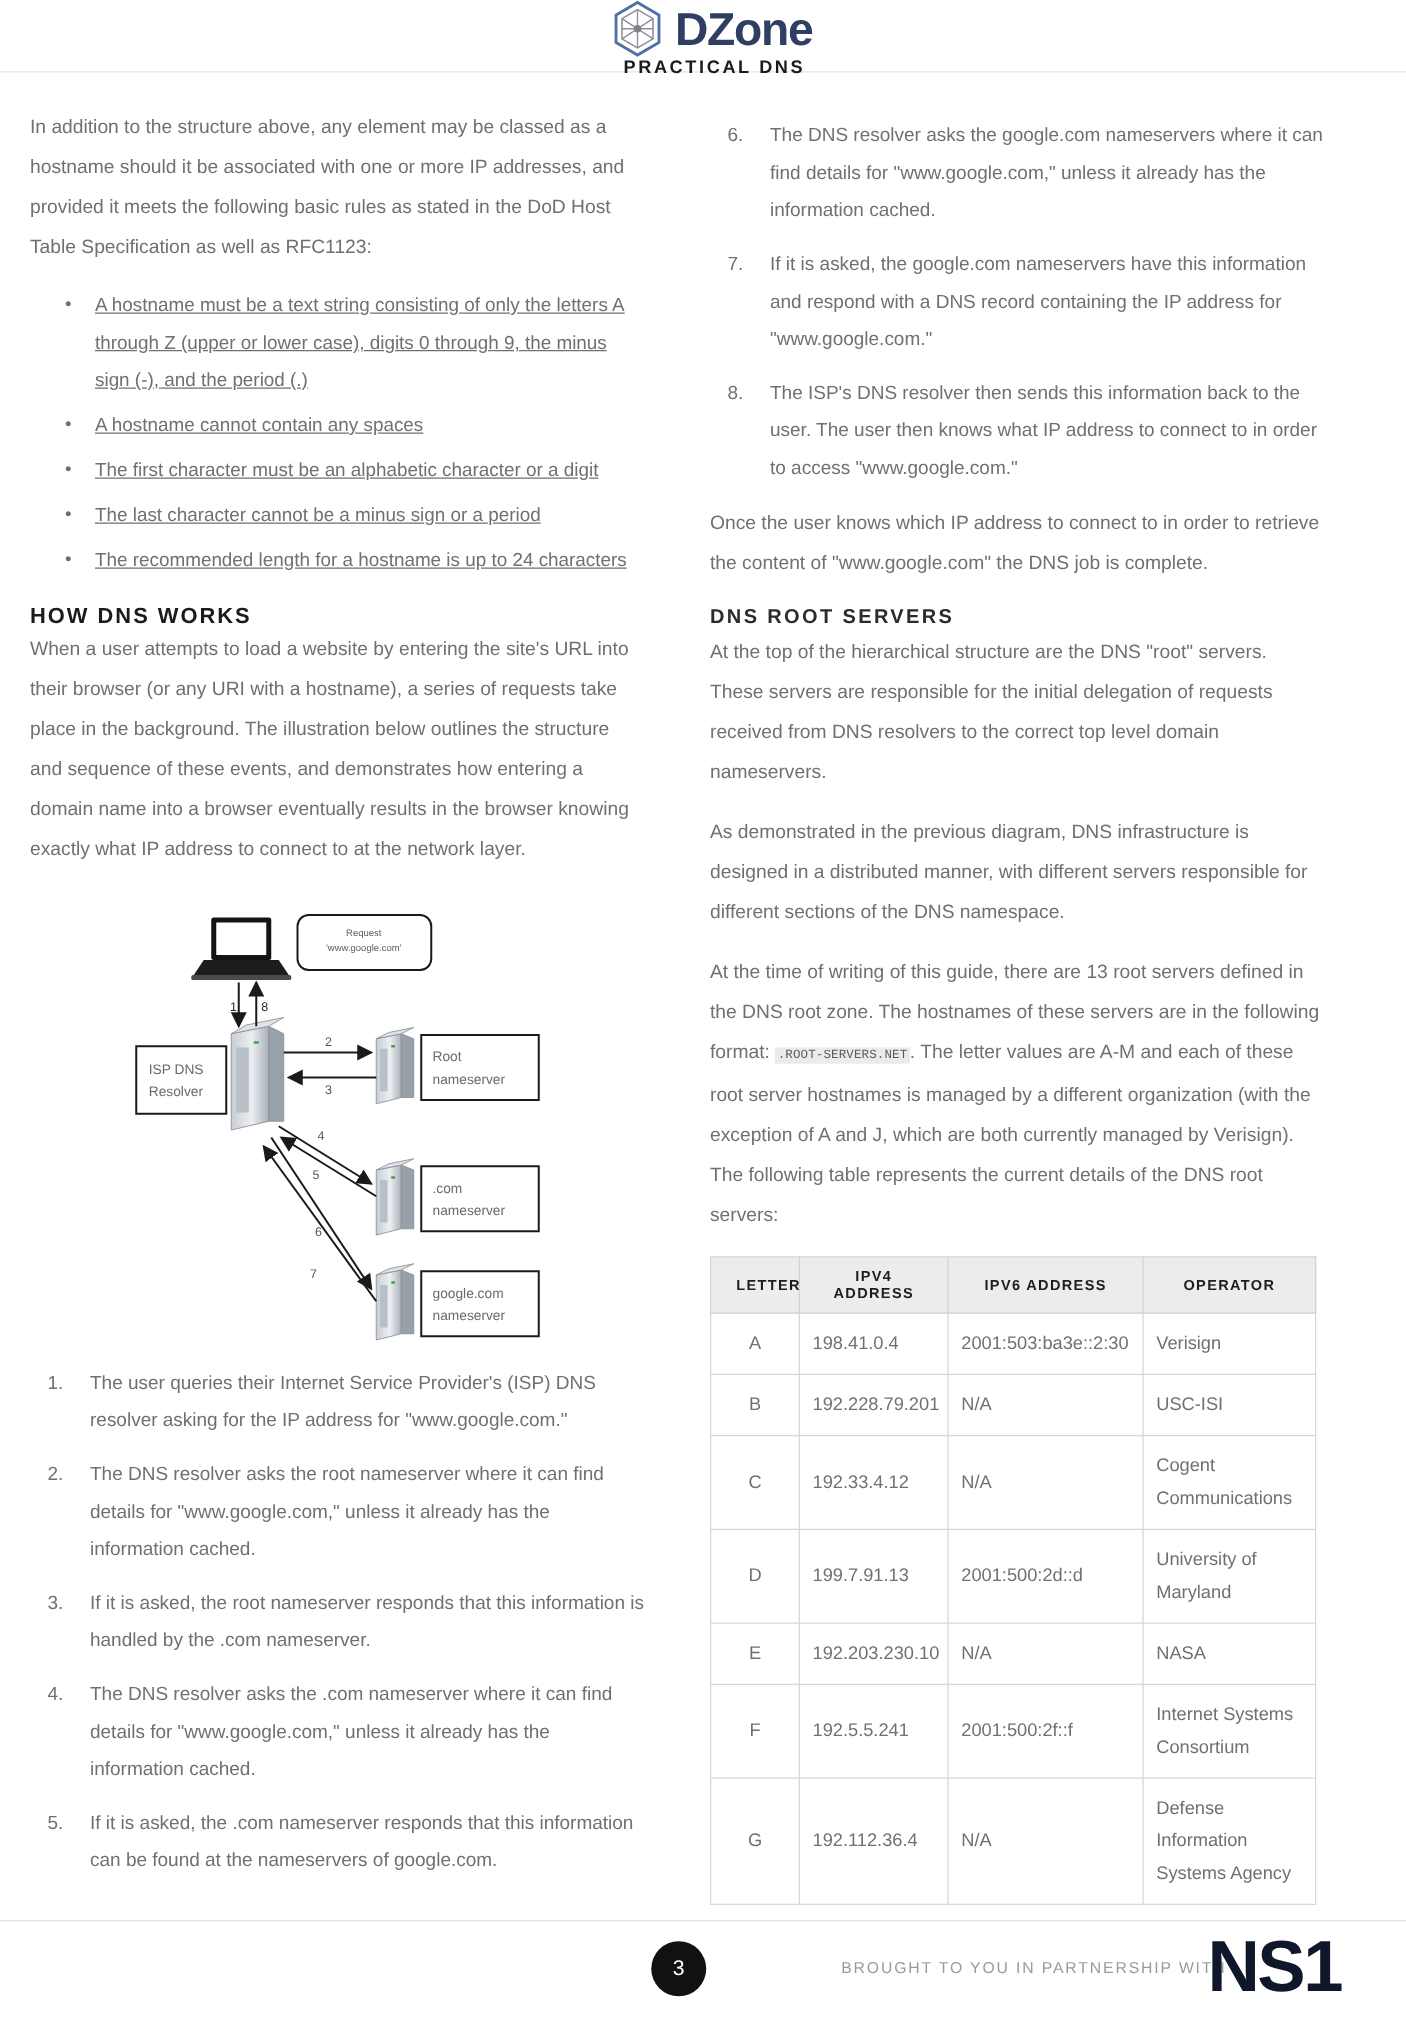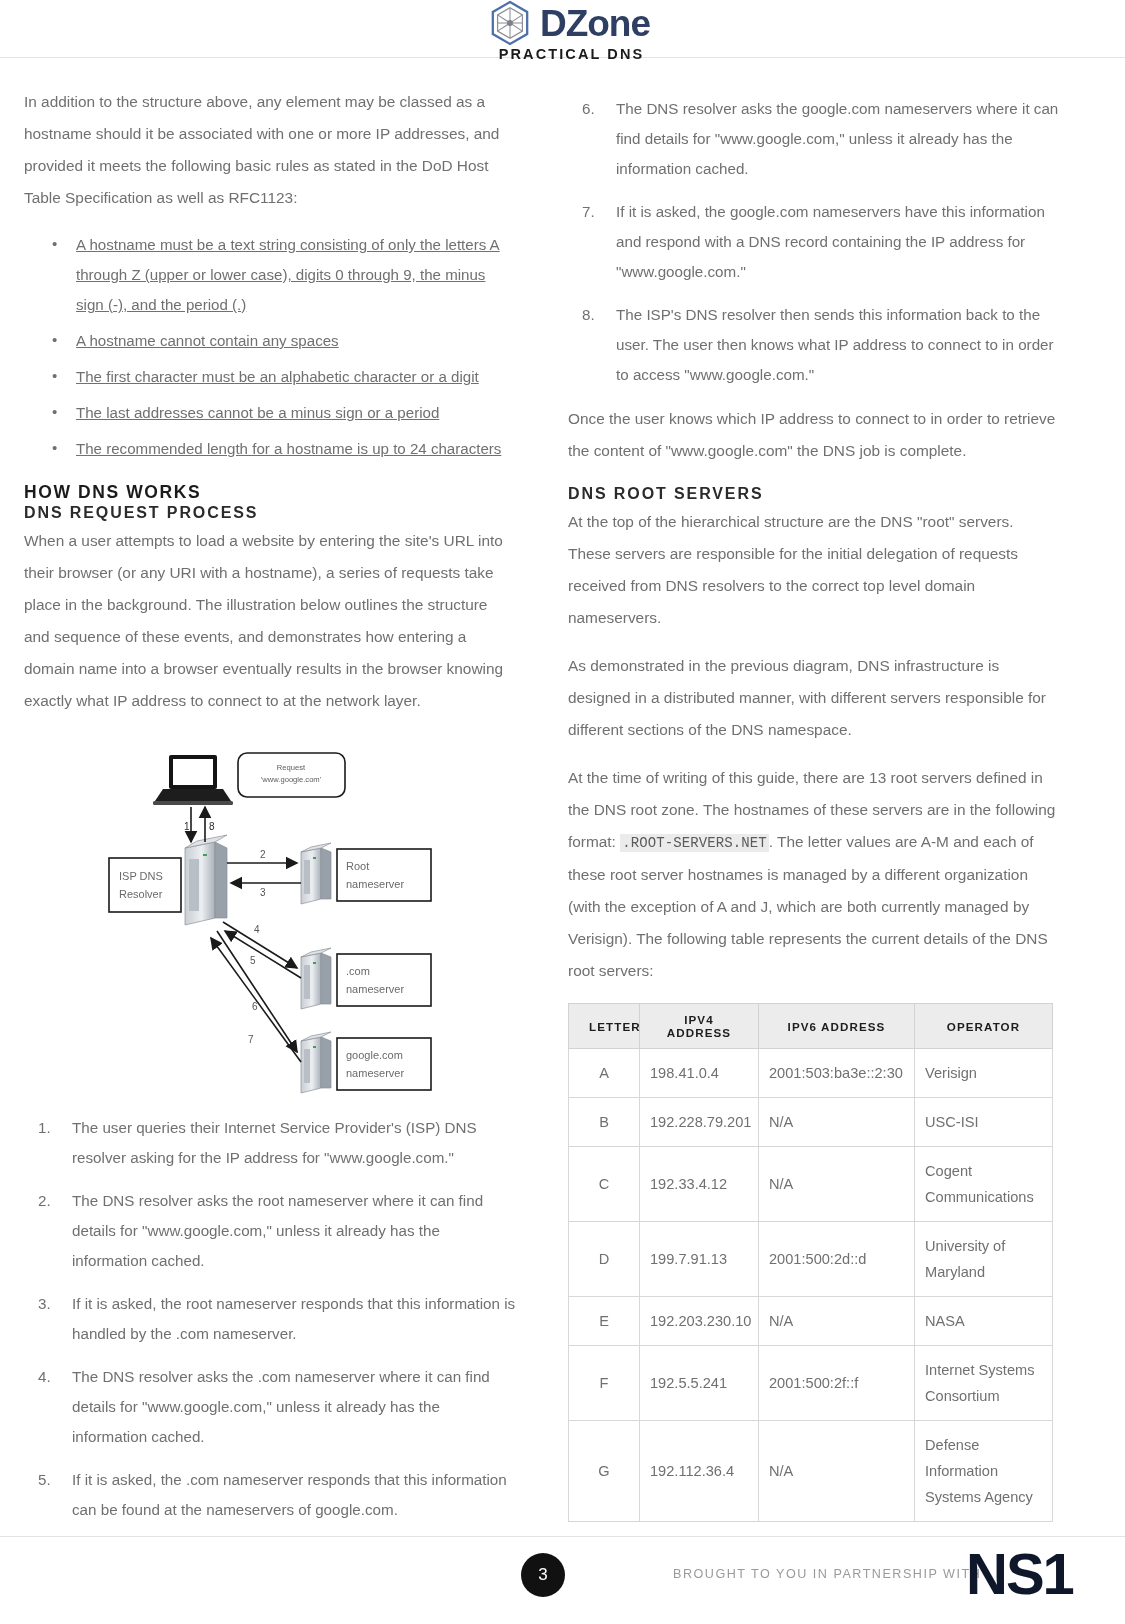--- a/index.html
+++ b/index.html
@@ -119,21 +119,21 @@
     position: absolute;
     left: 14px;
     top: 0;
     color: #6f7072;
     font-size: 15.2px;
   }
 
   
   code.inline {
     font-family: "Liberation Mono", monospace;
-    font-size: 14px;
+    font-size: 10px;
     background: #ebebeb;
     color: #5a5b5d;
     padding: 1px 2px;
     letter-spacing: 0.1px;
     margin-top: 35px;
   }
 
   
   .diagram-wrap {
     margin: 18px 0 2px 0;
@@ -239,26 +239,25 @@
   </div>
 
   <div class="col col-left">
 
     <p class="body">In addition to the structure above, any element may be classed as a hostname should it be associated with one or more IP addresses, and provided it meets the following basic rules as stated in the DoD Host Table Specification as well as RFC1123:</p>
 
     <ul class="bullets">
       <li>A hostname must be a text string consisting of only the letters A through Z (upper or lower case), digits 0 through 9, the minus sign (-), and the period (.)</li>
       <li>A hostname cannot contain any spaces</li>
       <li>The first character must be an alphabetic character or a digit</li>
-      <li>The last addresses cannot be a minus sign or a period</li>
+      <li>The last character cannot be a minus sign or a period</li>
       <li>The recommended length for a hostname is up to 24 characters</li>
     </ul>
 
     <div class="h-major">HOW DNS WORKS</div>
-    <div class="h-minor">DNS REQUEST PROCESS</div>
     <p class="body tight">When a user attempts to load a website by entering the site's URL into their browser (or any URI with a hostname), a series of requests take place in the background. The illustration below outlines the structure and sequence of these events, and demonstrates how entering a domain name into a browser eventually results in the browser knowing exactly what IP address to connect to at the network layer.</p>
 
     <div class="diagram-wrap">
       <svg class="diagram" viewBox="0 0 330 370">
         <defs>
           <marker id="ah" markerWidth="9" markerHeight="9" refX="7" refY="4.5" orient="auto">
             <path d="M0,0.5 L8,4.5 L0,8.5 z" fill="#1a1a1a"></path>
           </marker>
           <linearGradient id="srv" x1="0" y1="0" x2="1" y2="0">
             <stop offset="0%" stop-color="#c9ced4"></stop>

